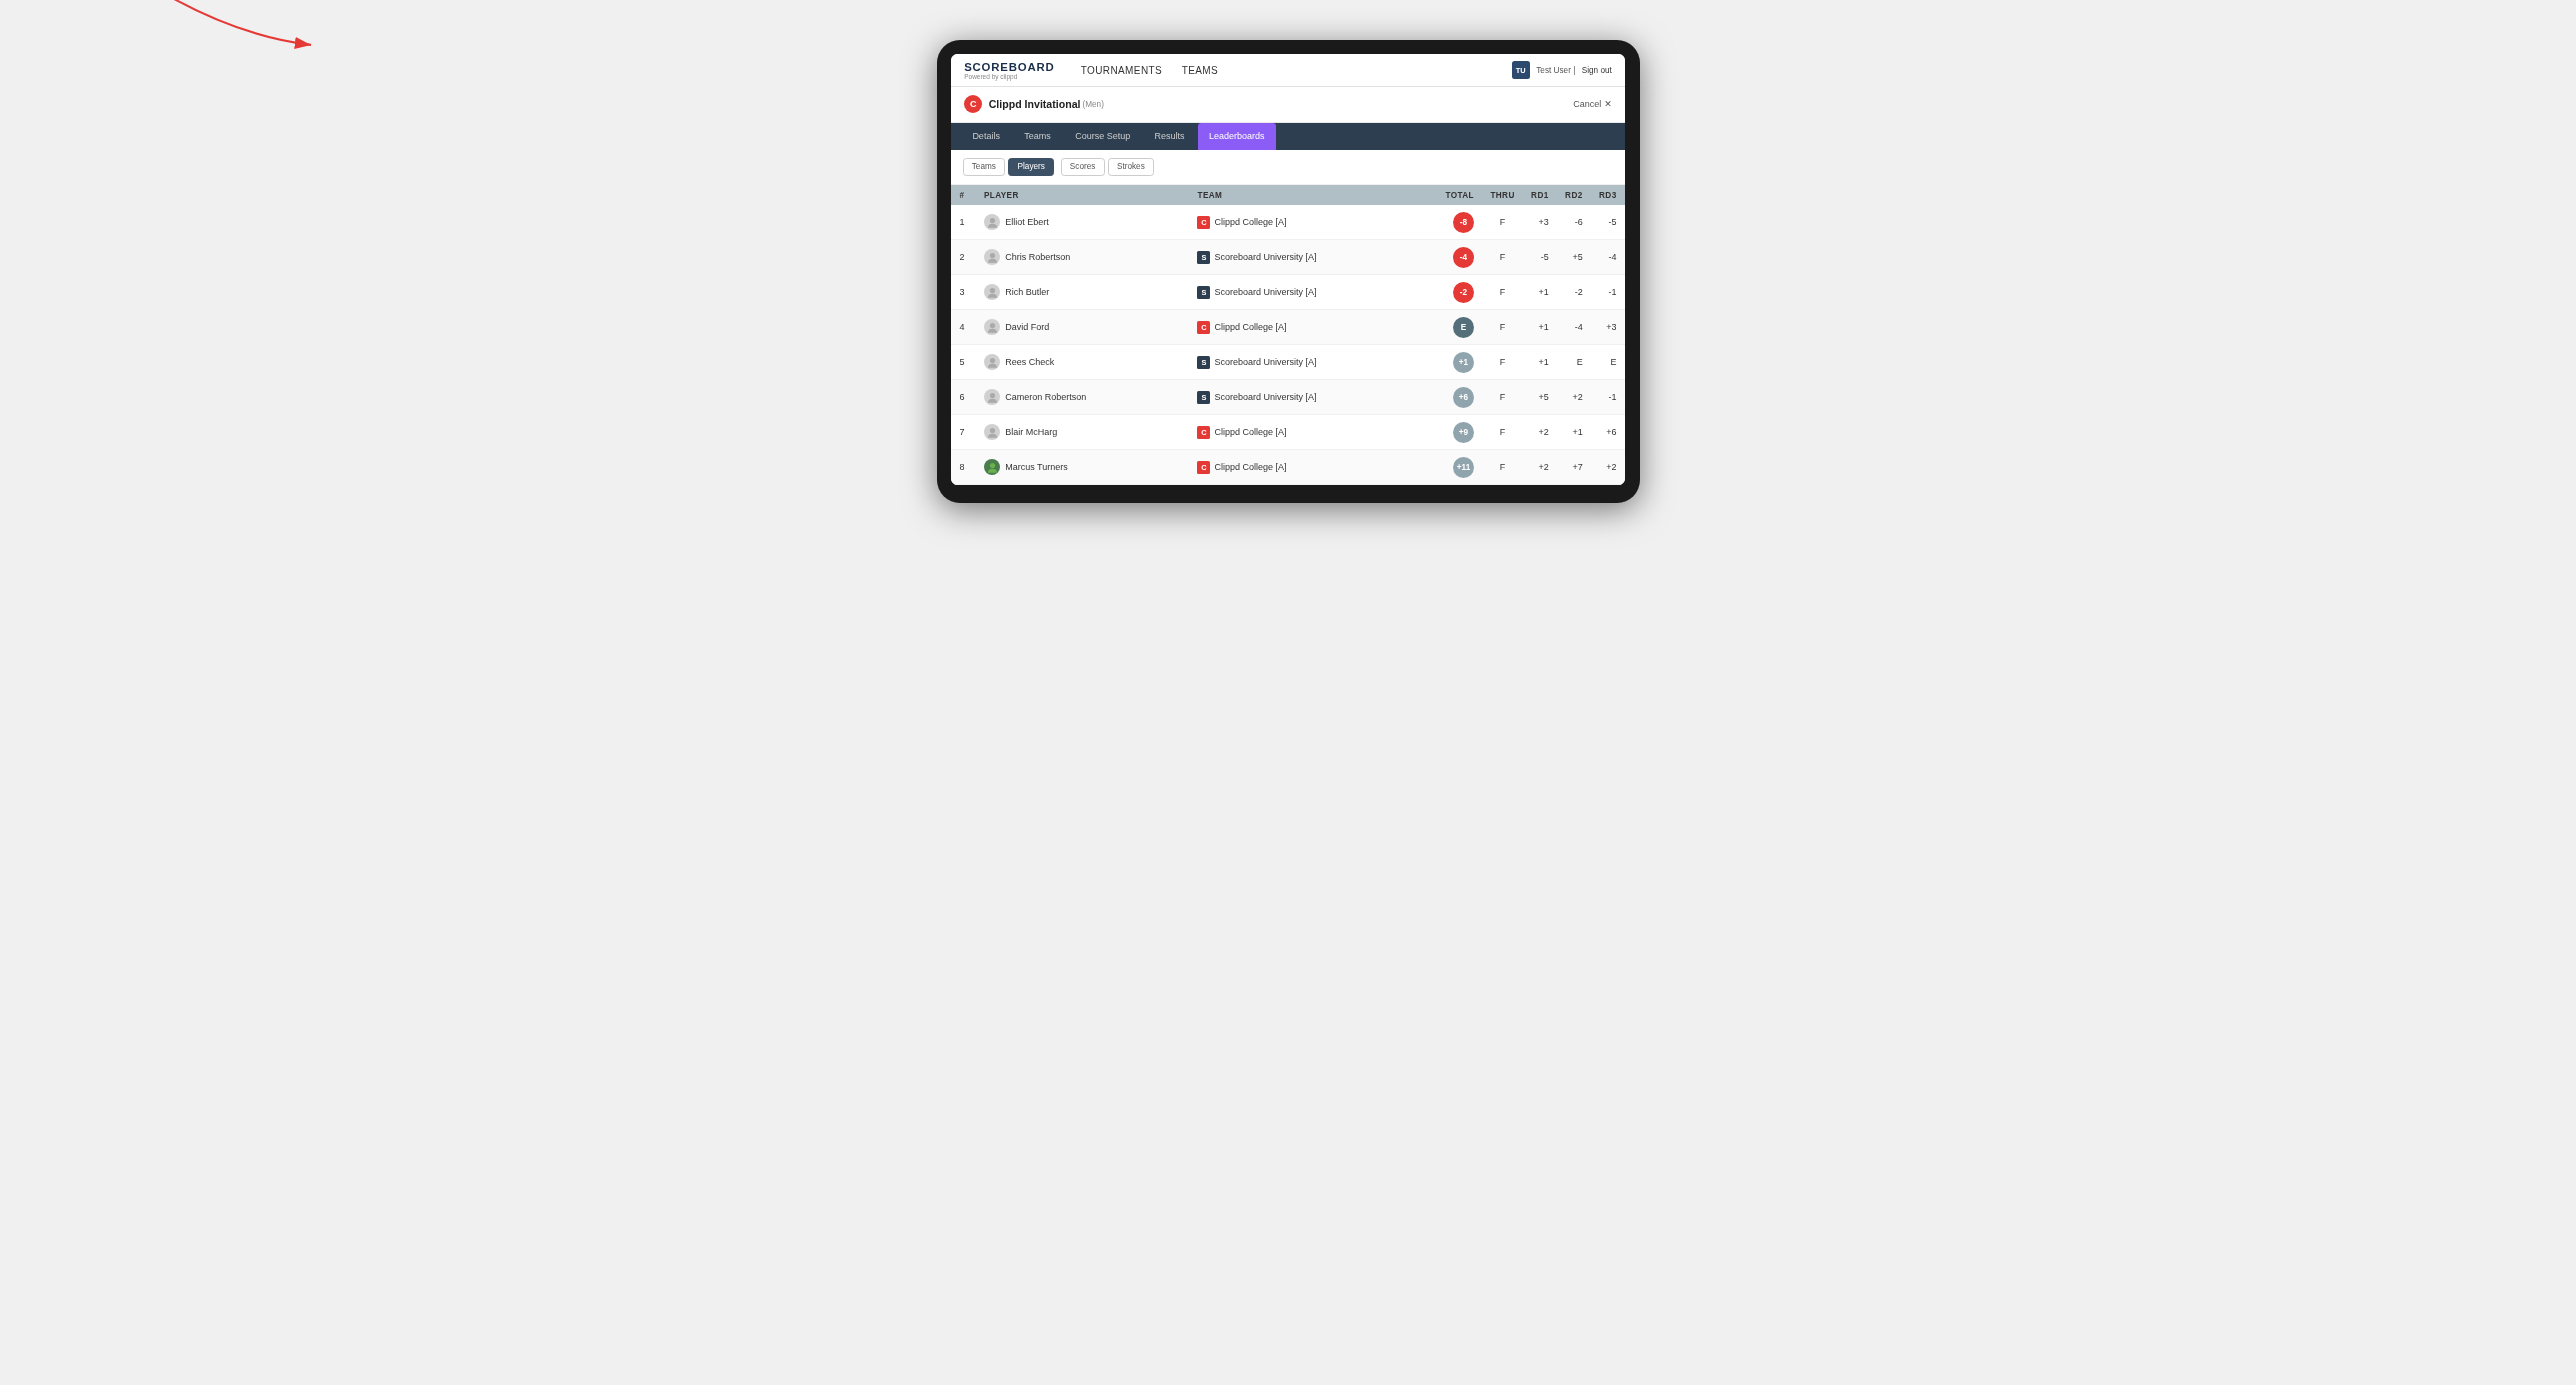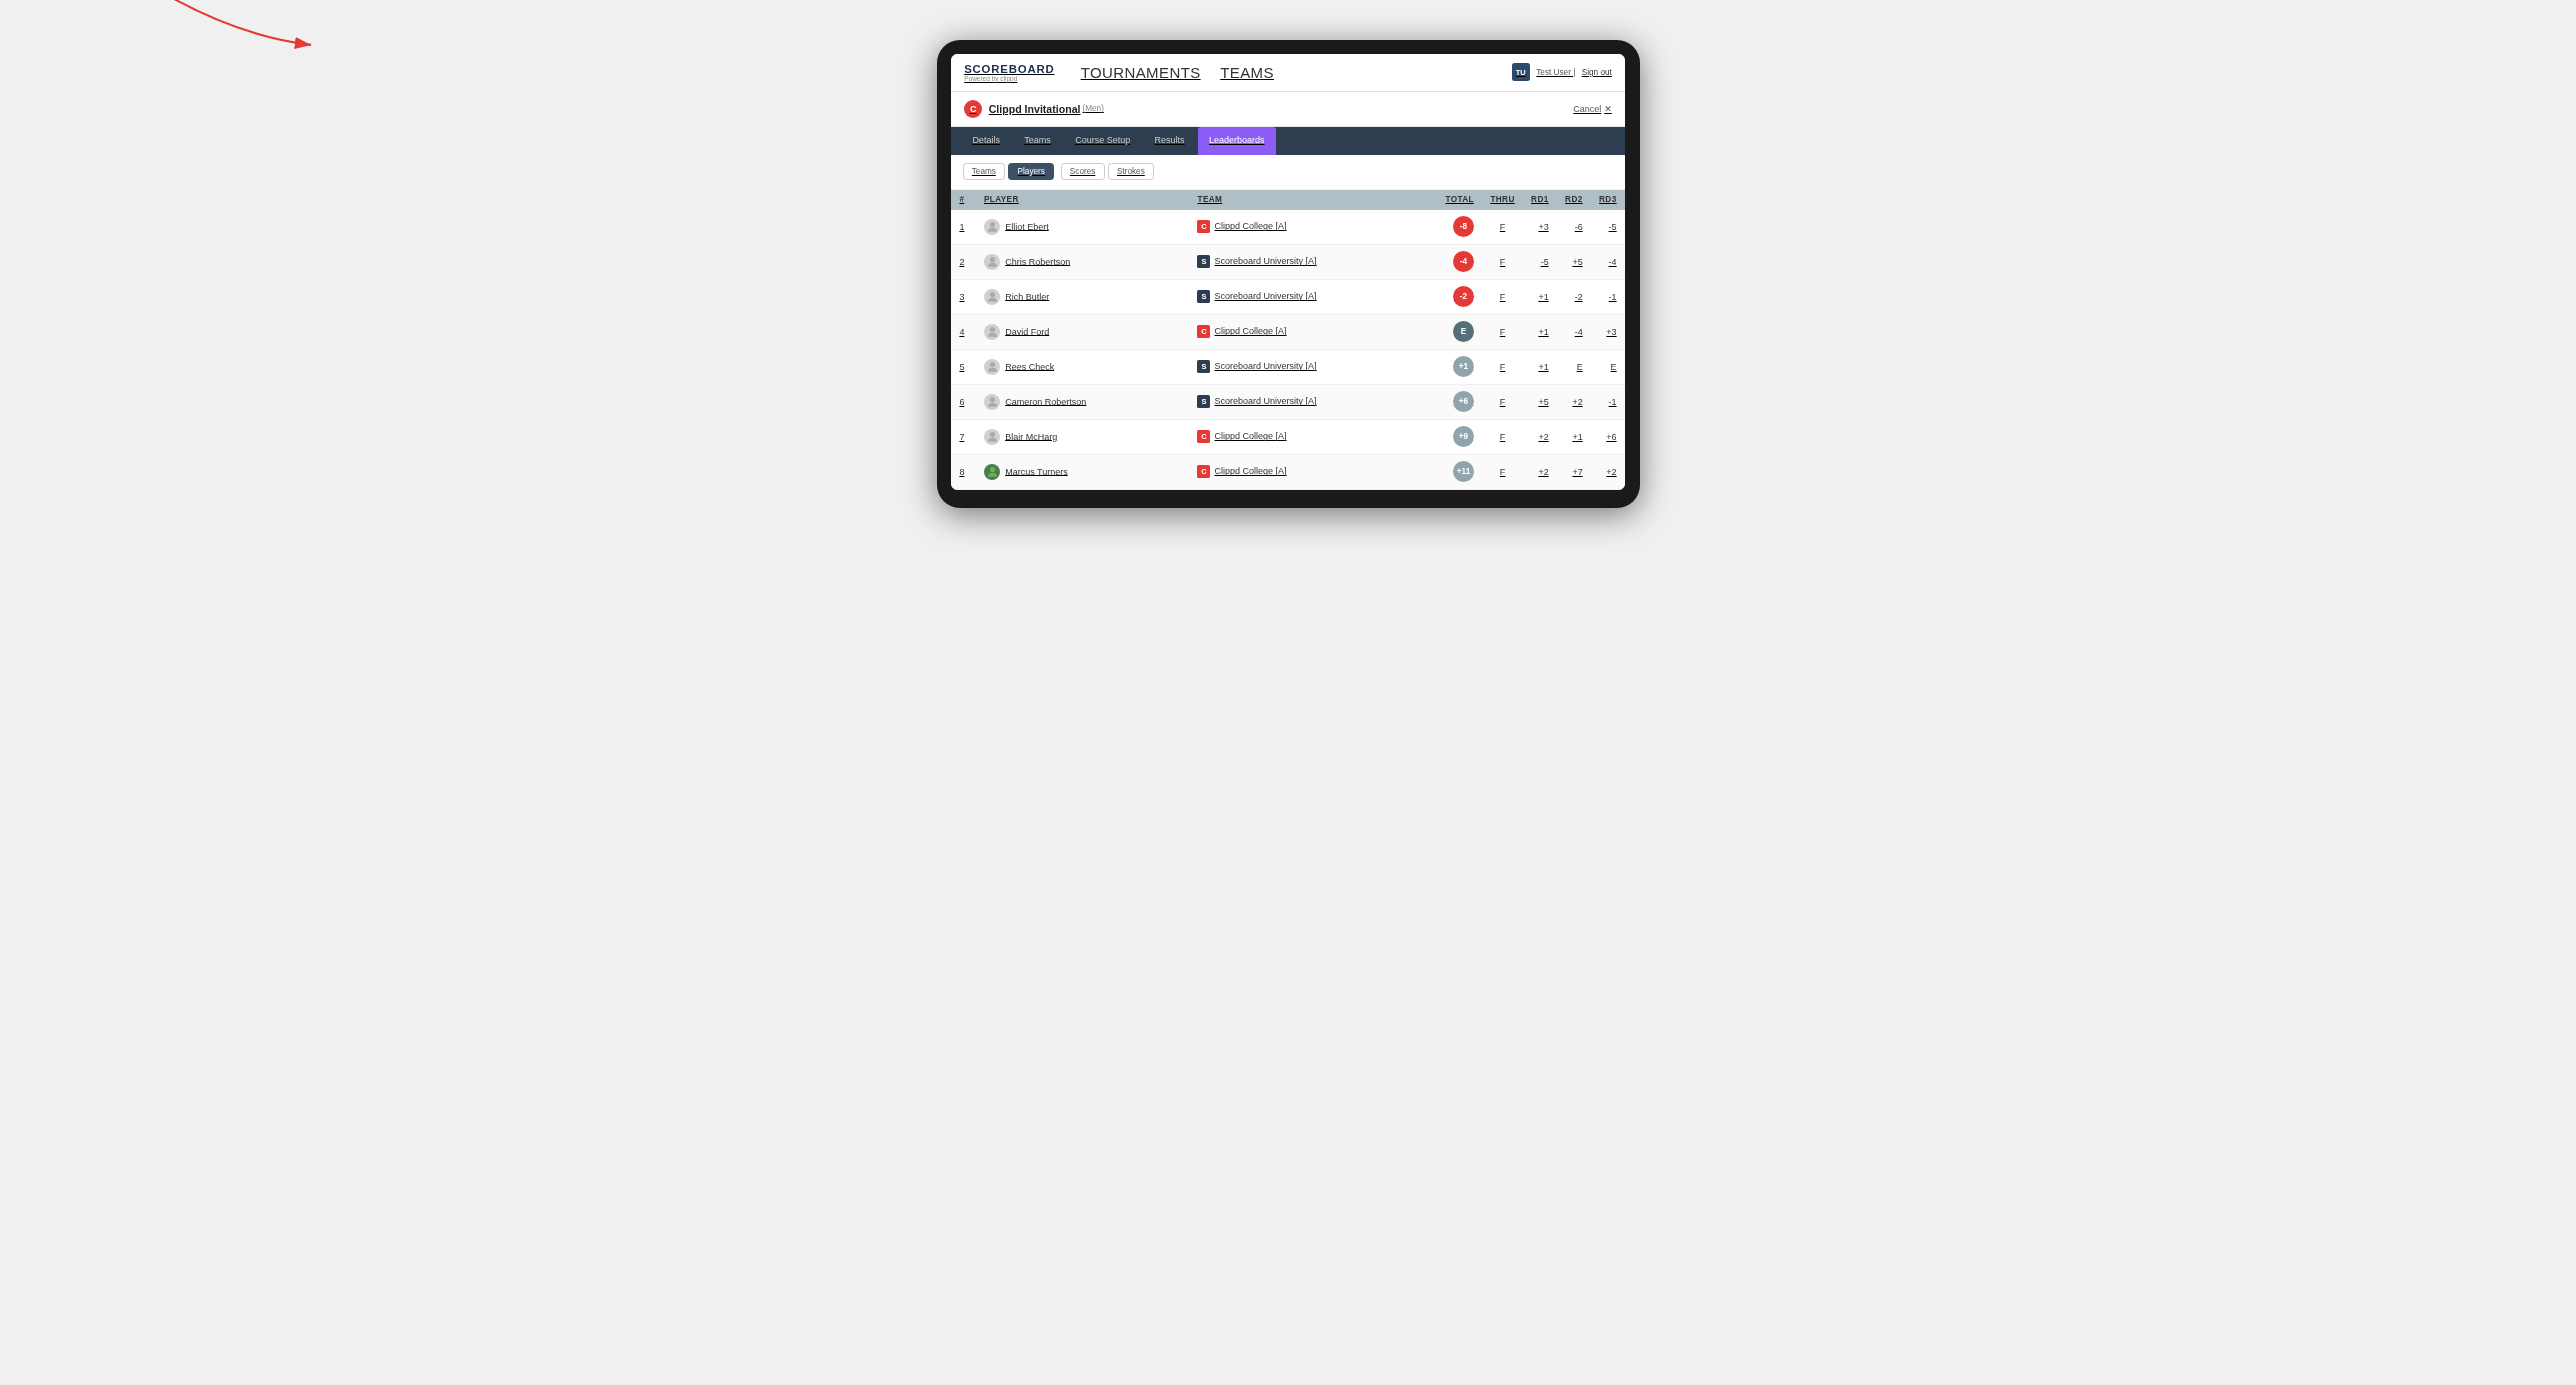--- a/index.html
+++ b/index.html
@@ -16,21 +16,20 @@
       color: #111;
       margin-bottom: 16.4px;
       max-width: 311px;
     }
     .instruction-text strong { font-weight: 900; }
 
     .device-wrapper {
       display: flex;
       justify-content: center;
       margin-top: 0;
-      text-decoration: underline;
     }
 
     .tablet {
       background: #1a1a1a;
       border-radius: 23px;
       padding: 14.7px 14.7px 18px 14.7px;
       width: 703px;
       box-shadow: 0 6.5px 33px rgba(0,0,0,0.5);
     }
 
@@ -63,21 +62,21 @@
       letter-spacing: 0.8px;
       color: #1a2e4a;
     }
 
     .logo-sub {
       font-size: 6.5px;
       color: #888;
     }
 
     .nav-link {
-      font-size: 15px;
+      font-size: 10px;
       color: #333;
       text-decoration: none;
       font-weight: 500;
       letter-spacing: 0.4px;
       cursor: pointer;
       padding: 3.3px 1.6px;
     }
 
     .nav-right {
       margin-left: auto;

